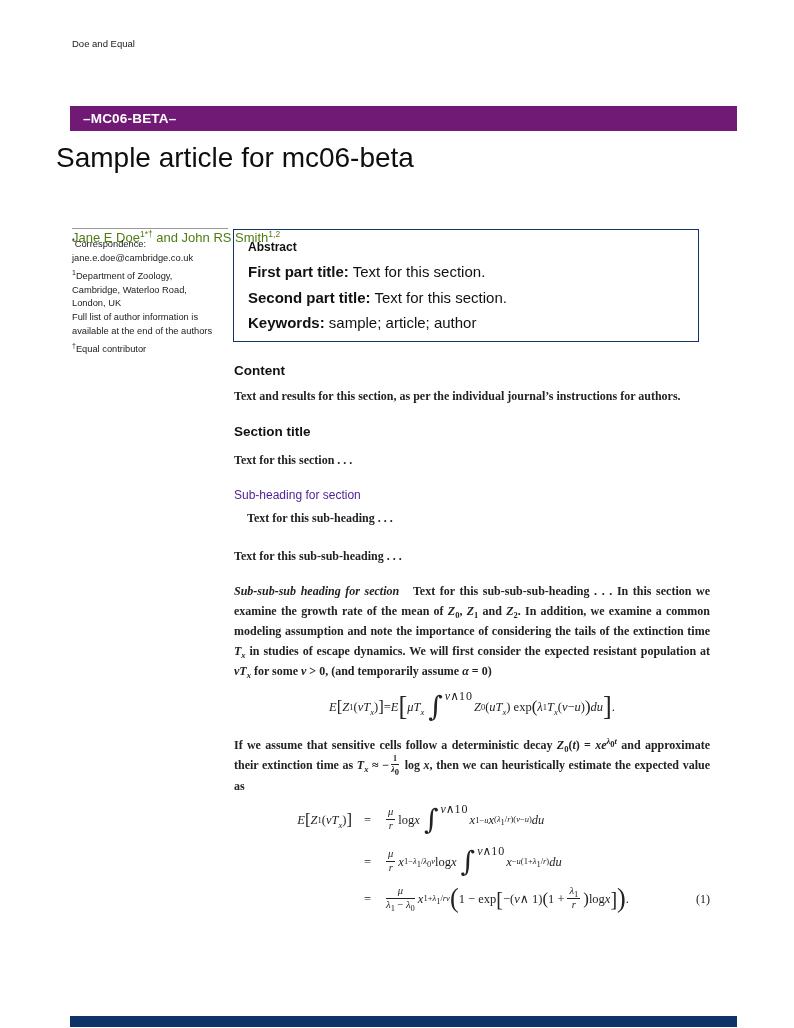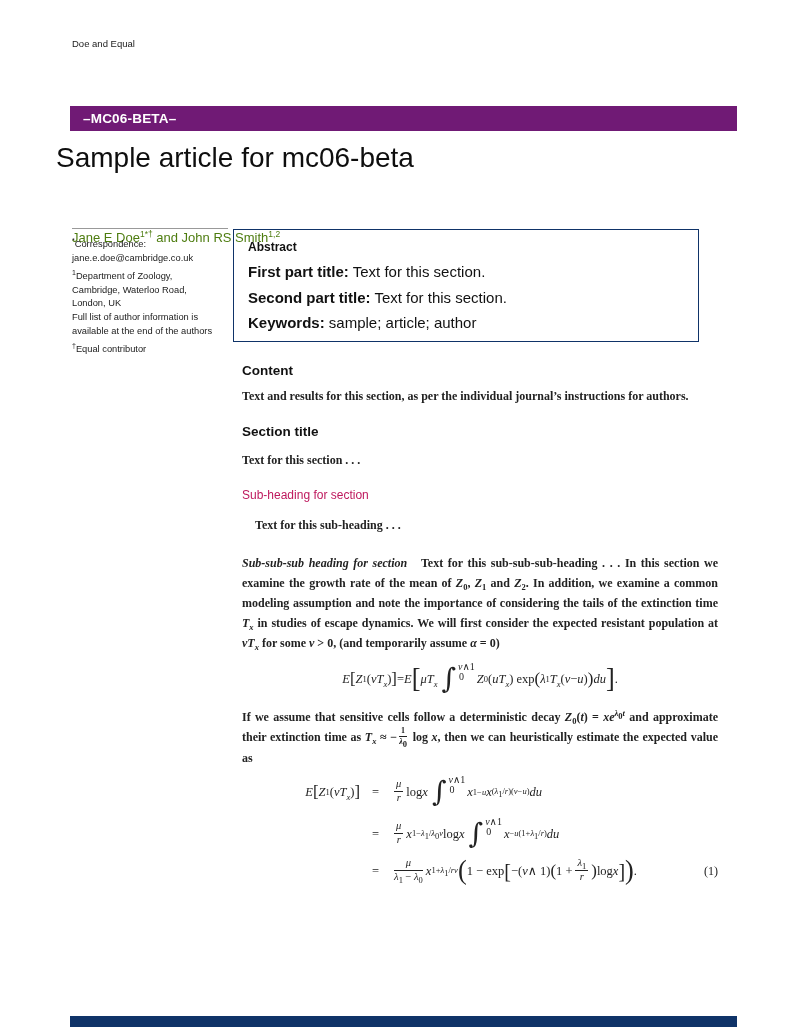--- a/index.html
+++ b/index.html
@@ -16,24 +16,24 @@
 
   .sidebar { position:absolute; left:72px; top:228px; width:156px; border-top:1px solid #999; padding-top:5px; font-family:"Liberation Sans",sans-serif; font-size:9.3px; line-height:13.8px; color:#1a1a1a; }
   .sidebar span { display:block; }
   .sidebar sup { font-size:7px; }
 
   .abstract-box { position:absolute; left:233px; top:229px; width:466px; height:113px; border:1px solid #0f3368; padding:10px 14px; font-family:"Liberation Sans",sans-serif; color:#111; }
   .abstract-heading { font-weight:bold; font-size:12px; margin-bottom:9px; }
   .abstract-row { font-size:15px; margin-bottom:8.5px; }
   .abstract-row .lbl { font-weight:bold; }
 
-  .main { position:absolute; left:242px; top:361px; width:476px; font-size:12px; line-height:20px; color:#222; }
+  .main { position:absolute; left:234px; top:361px; width:476px; font-size:12px; line-height:20px; color:#222; }
   .main p { text-align:justify;font-weight:bold; }
   .hA { font-family:"Liberation Sans",sans-serif; font-weight:bold; font-size:13.5px; color:#111; margin:0 0 5px; }
-  .hB { font-family:"Liberation Sans",sans-serif; font-weight:normal; font-size:12px; color:#be185d; margin:0 0 10px; }
+  .hB { font-family:"Liberation Sans",sans-serif; font-weight:normal; font-size:12px; color:#4c1d95; margin:0 0 3px; }
   .hC { font-style:italic; font-size:12px; margin:0 0 4px; }
   .m-p1 { margin:0 0 16px; }
   .m-p2 { margin:8px 0 15px; }
   .m-p3 { margin:0 13px 18px; }
   .m-p4 { margin:0 0 15px; }
   .m-p6 { margin:0 0 6px; }
 
   
   .eq { font-size:12.5px; }
   .eq-center { display:flex; justify-content:center; align-items:center; margin:8px 0 10px; }
@@ -43,21 +43,21 @@
   .eq-row .rhs { display:flex; align-items:center; flex-wrap:nowrap; white-space:nowrap; }
   .eq-tag { position:absolute; right:0; top:50%; transform:translateY(-50%); font-size:12px; }
   .eq i, .main i { font-family:"Liberation Serif",serif; }
   .eq sup, .main p sup { font-size:8.5px; vertical-align:super; line-height:0; }
   .eq sub, .main p sub { font-size:8.5px; vertical-align:sub; line-height:0; }
   .frac { display:inline-flex; flex-direction:column; text-align:center; vertical-align:middle; font-size:10.5px; line-height:1.2; margin:0 3px; position:relative; top:-1px; }
   .frac > span:first-child { border-bottom:0.9px solid #222; padding:0 2px; }
   .frac.sm { font-size:8px; top:-2px; margin:0 2px; }
   .ig { display:inline-flex; align-items:center; height:36px; margin:0 2px 0 4px; vertical-align:middle; }
   .ig .sym { font-size:28px; line-height:30px; font-family:"DejaVu Serif","Liberation Serif",serif; }
-  .ig .lim { display:flex; flex-direction:column; height:34px; font-size:10px; line-height:1; padding-left:2px; }
+  .ig .lim { display:flex; flex-direction:row; height:34px; font-size:12px; line-height:1; padding-left:2px; }
   .ig .lim .u { text-align:left; }
   .ig .lim .l { text-align:left; padding-left:1px; }
   .d  { font-size:1.35em; font-weight:300; vertical-align:-0.08em; }
   .d2 { font-size:1.6em; font-weight:300; vertical-align:-0.12em; }
   .D  { font-size:2.1em; font-weight:300; vertical-align:-0.16em; }
 
   .footer-bar { position:absolute; left:70px; top:1016px; width:667px; height:11px; background:#0f3368; }
 </style>
 </head>
 <body>
@@ -98,20 +98,21 @@
 <div class="main">
   <div class="hA">Content</div>
   <p class="m-p1">Text and results for this section, as per the individual journal’s instructions for authors.</p>
 
   <div class="hA">Section title</div>
   <p class="m-p2">Text for this section . . .</p>
 
   <div class="hB">Sub-heading for section</div>
   <p class="m-p3">Text for this sub-heading . . .</p>
 
+  <p class="m-p4">Text for this sub-sub-heading . . .</p>
 
   <p><i>Sub-sub-sub heading for section</i>&nbsp;&nbsp;&nbsp;Text for this sub-sub-sub-heading . . . In this section we examine the growth rate of the mean of <i>Z</i><sub>0</sub>, <i>Z</i><sub>1</sub> and <i>Z</i><sub>2</sub>. In addition, we examine a common modeling assumption and note the importance of considering the tails of the extinction time <i>T<sub>x</sub></i> in studies of escape dynamics. We will first consider the expected resistant population at <i>vT<sub>x</sub></i> for some <i>v</i> &gt; 0, (and temporarily assume <i>α</i> = 0)</p>
 
   <div class="eq eq-center"><i>E</i><span class="d">[</span><i>Z</i><sub>1</sub>(<i>vT<sub>x</sub></i>)<span class="d">]</span> = <i>E</i><span class="D">[</span><i>μT<sub>x</sub></i><span class="ig">
         <span class="sym">∫</span>
         <span class="lim">
           <span class="u"><i>v</i>∧1</span>
           <span class="l">0</span>
         </span>
       </span> <i>Z</i><sub>0</sub>(<i>uT<sub>x</sub></i>) exp<span class="d">(</span><i>λ</i><sub>1</sub><i>T<sub>x</sub></i>(<i>v</i> − <i>u</i>)<span class="d">)</span> <i>du</i><span class="D">]</span>.</div>

